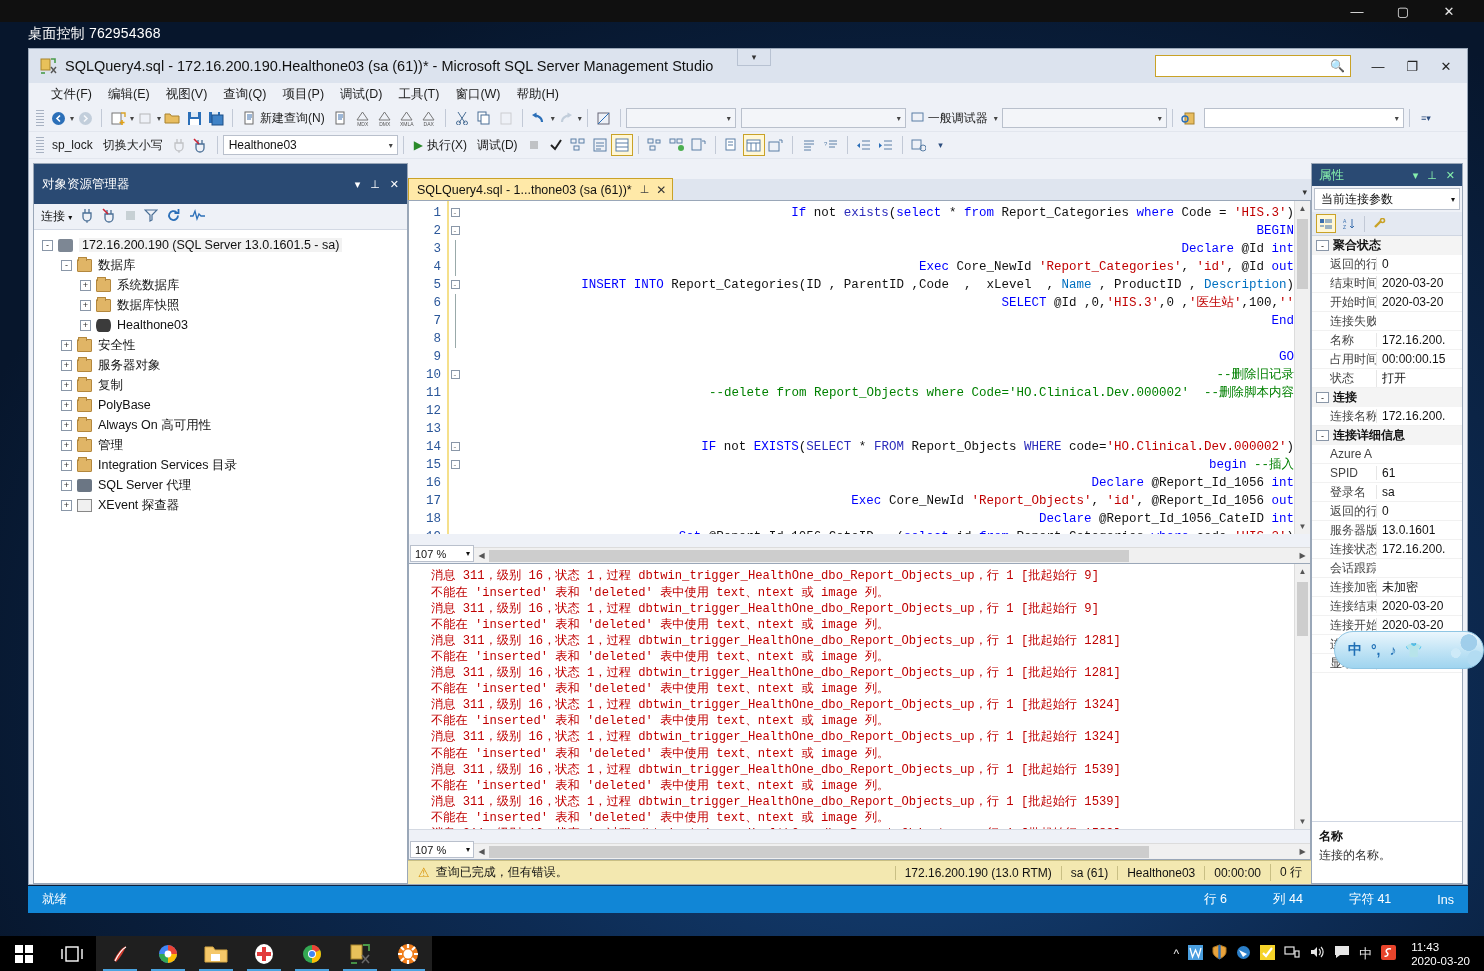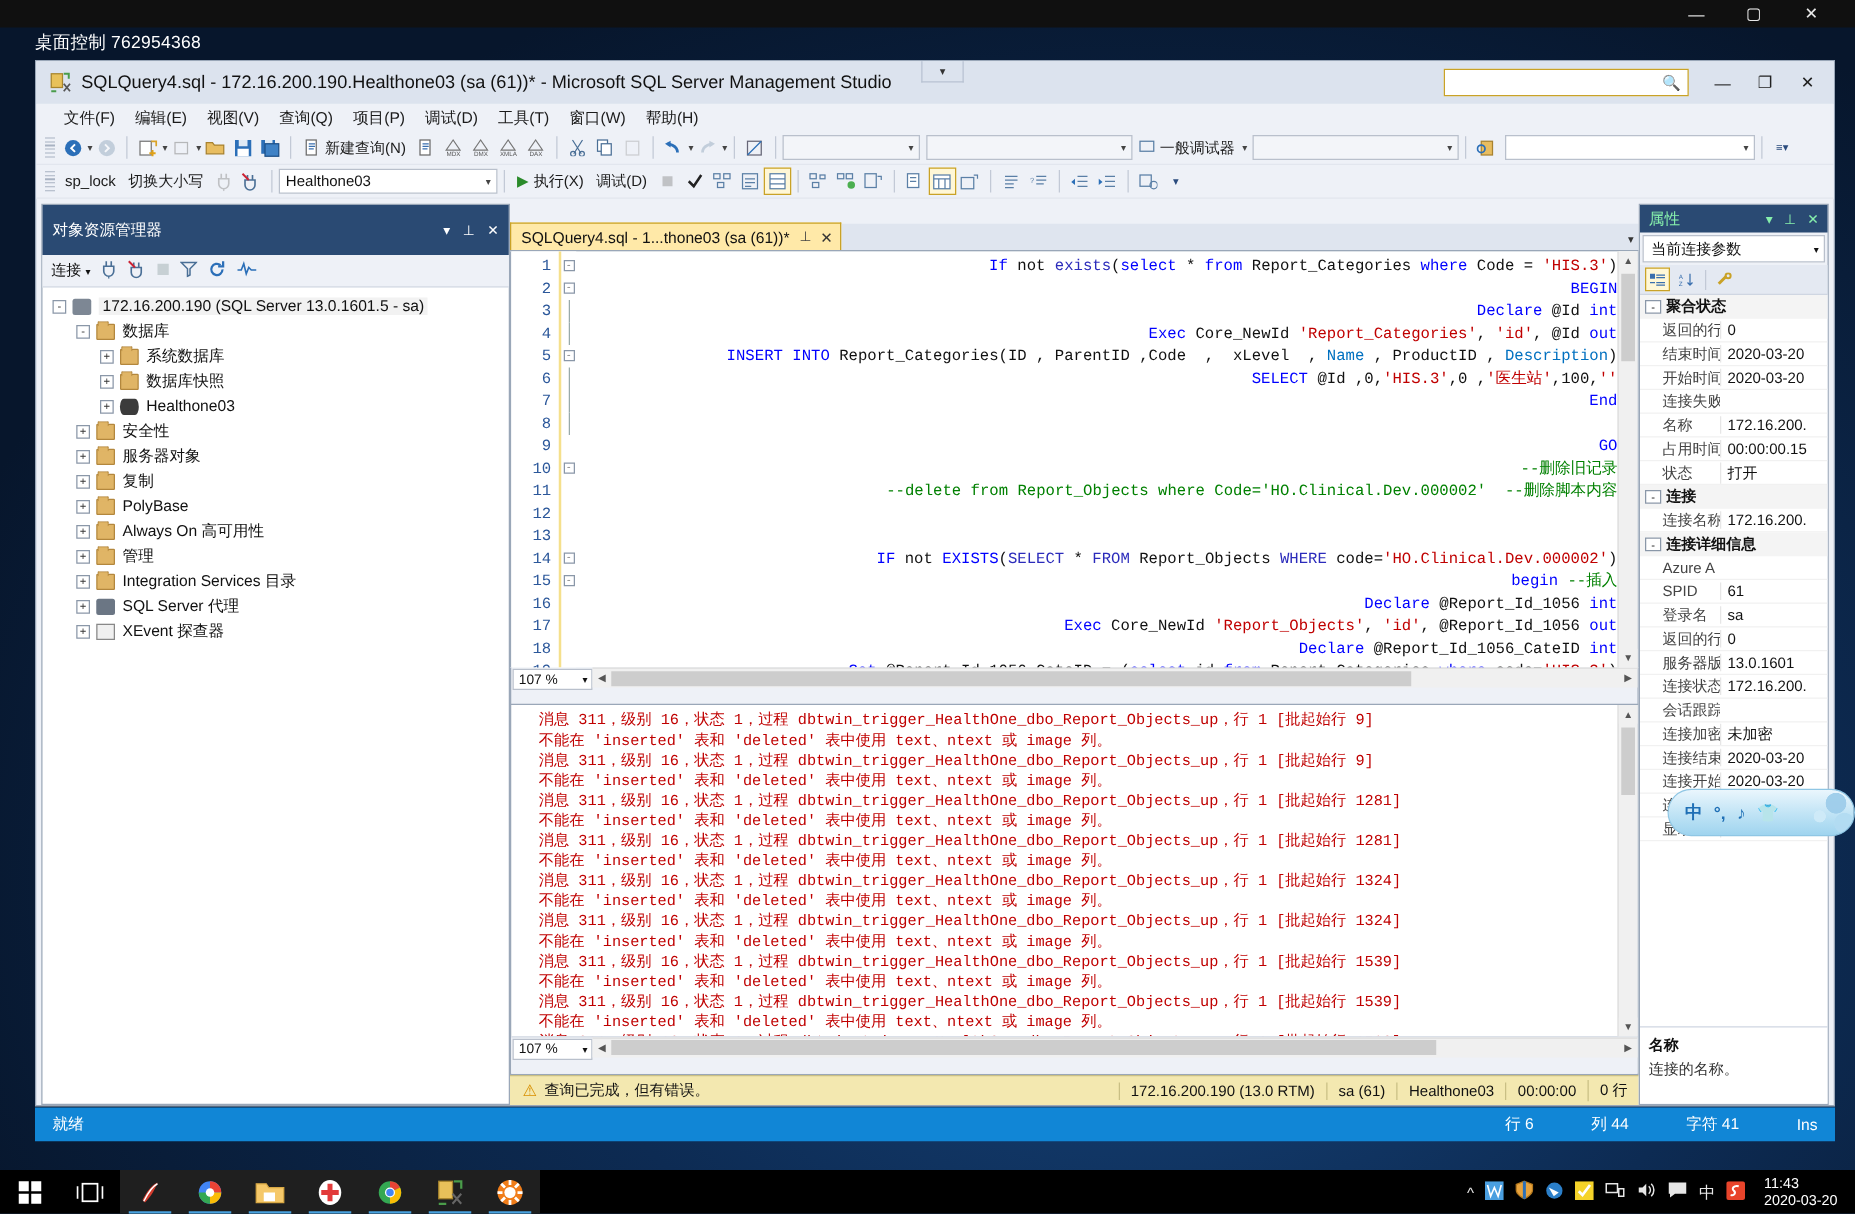--- a/index.html
+++ b/index.html
@@ -173,21 +173,21 @@
   
   .vsb { width:16px; background:#f0f0f0; border-left:1px solid #dcdcdc; position:relative; }
   .vsb .up,.vsb .dn{height:15px;display:flex;align-items:center;justify-content:center;font-size:8px;color:#555;background:#f0f0f0;}
   .vsb .thumb{position:absolute;left:2px;right:2px;background:#cdcdcd;}
   .hsb { height:16px; background:#f0f0f0; display:flex; align-items:center; border-top:1px solid #dcdcdc;}
   .hsb .lf,.hsb .rt{width:15px;text-align:center;font-size:8px;color:#555;}
   .hsb .track{flex:1;height:12px;position:relative;}
   .hsb .thumb{position:absolute;top:0;height:12px;background:#cdcdcd;}
 
   .zoombar {
-    height:32px;display:flex;align-items:flex-start;background:#eef1f7;
+    height:32px;display:flex;align-items:flex-end;background:#eef1f7;
     border:1px solid #9aa7b8;border-top:0;
   }
   .zoomsel {
     width:64px;height:17px;margin:1px 0 1px 1px;border:1px solid #b9c0cc;background:#fff;
     display:flex;align-items:center;padding-left:4px;font-size:11px;color:#111;
   }
   .zoomsel .ca{margin-left:auto;margin-right:3px;font-size:8px;}
 
   
   .results {

